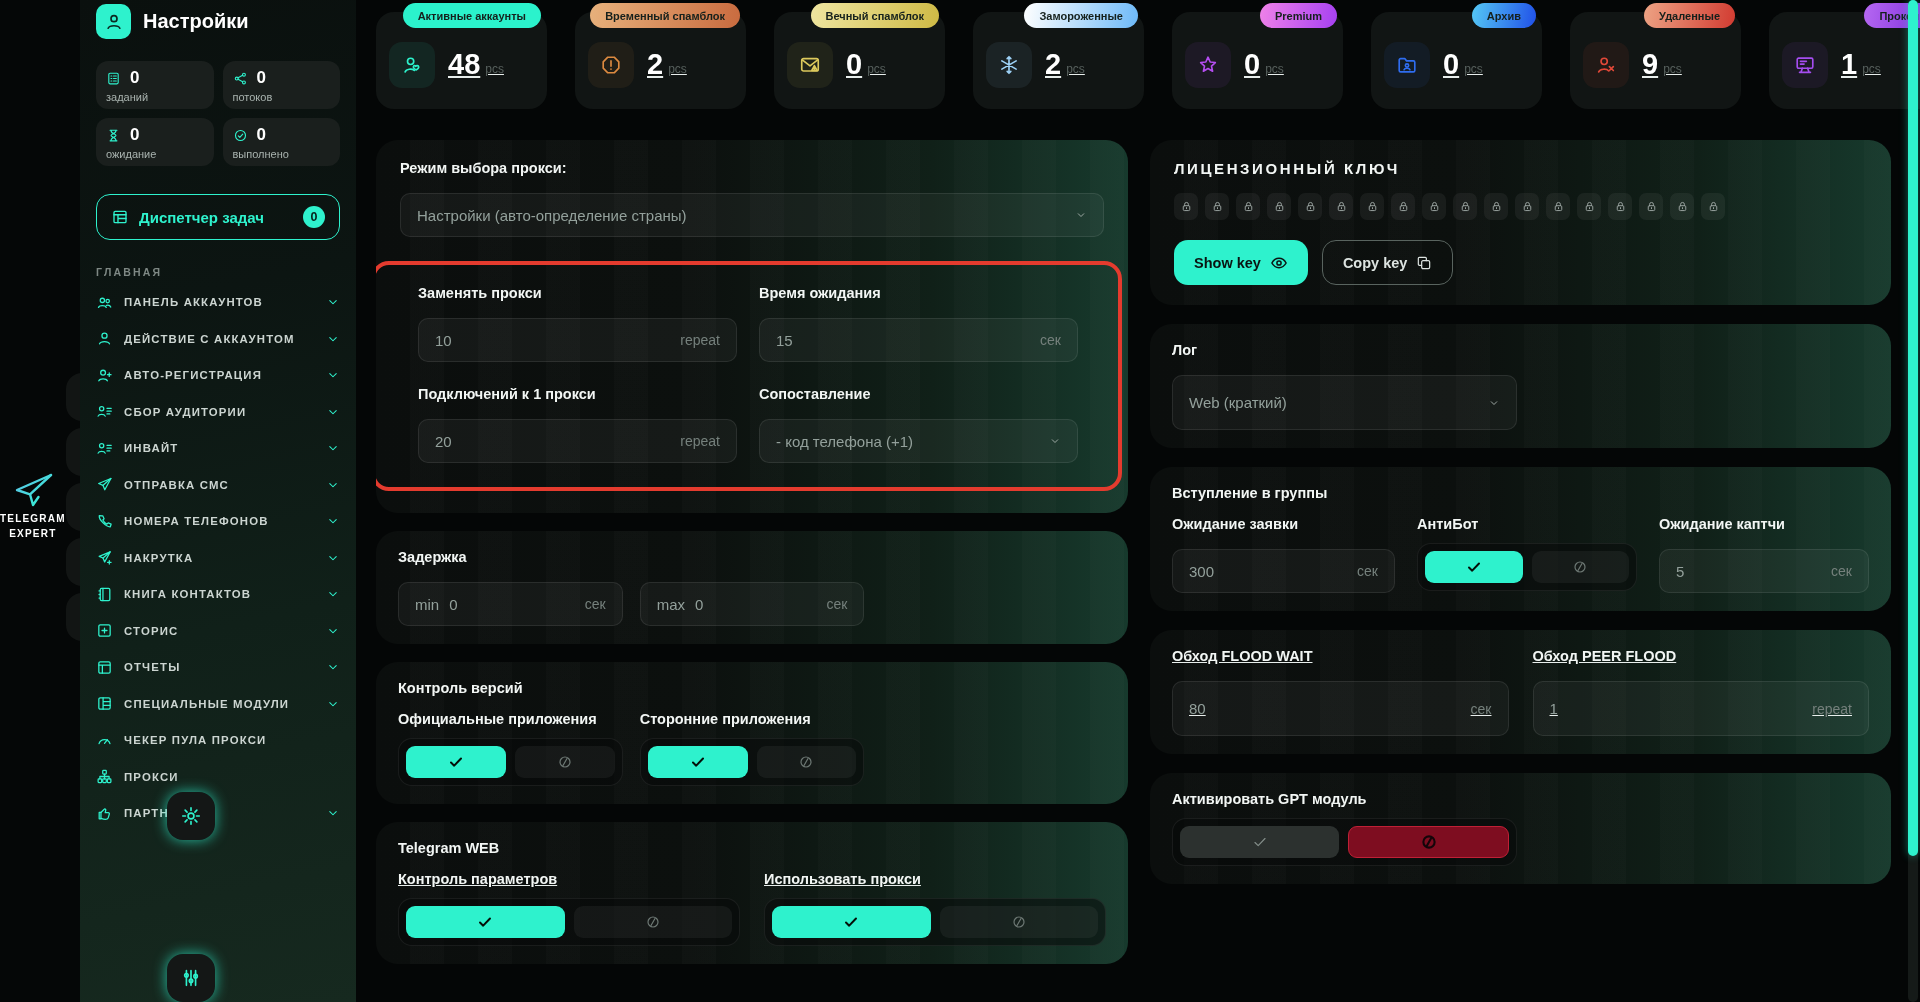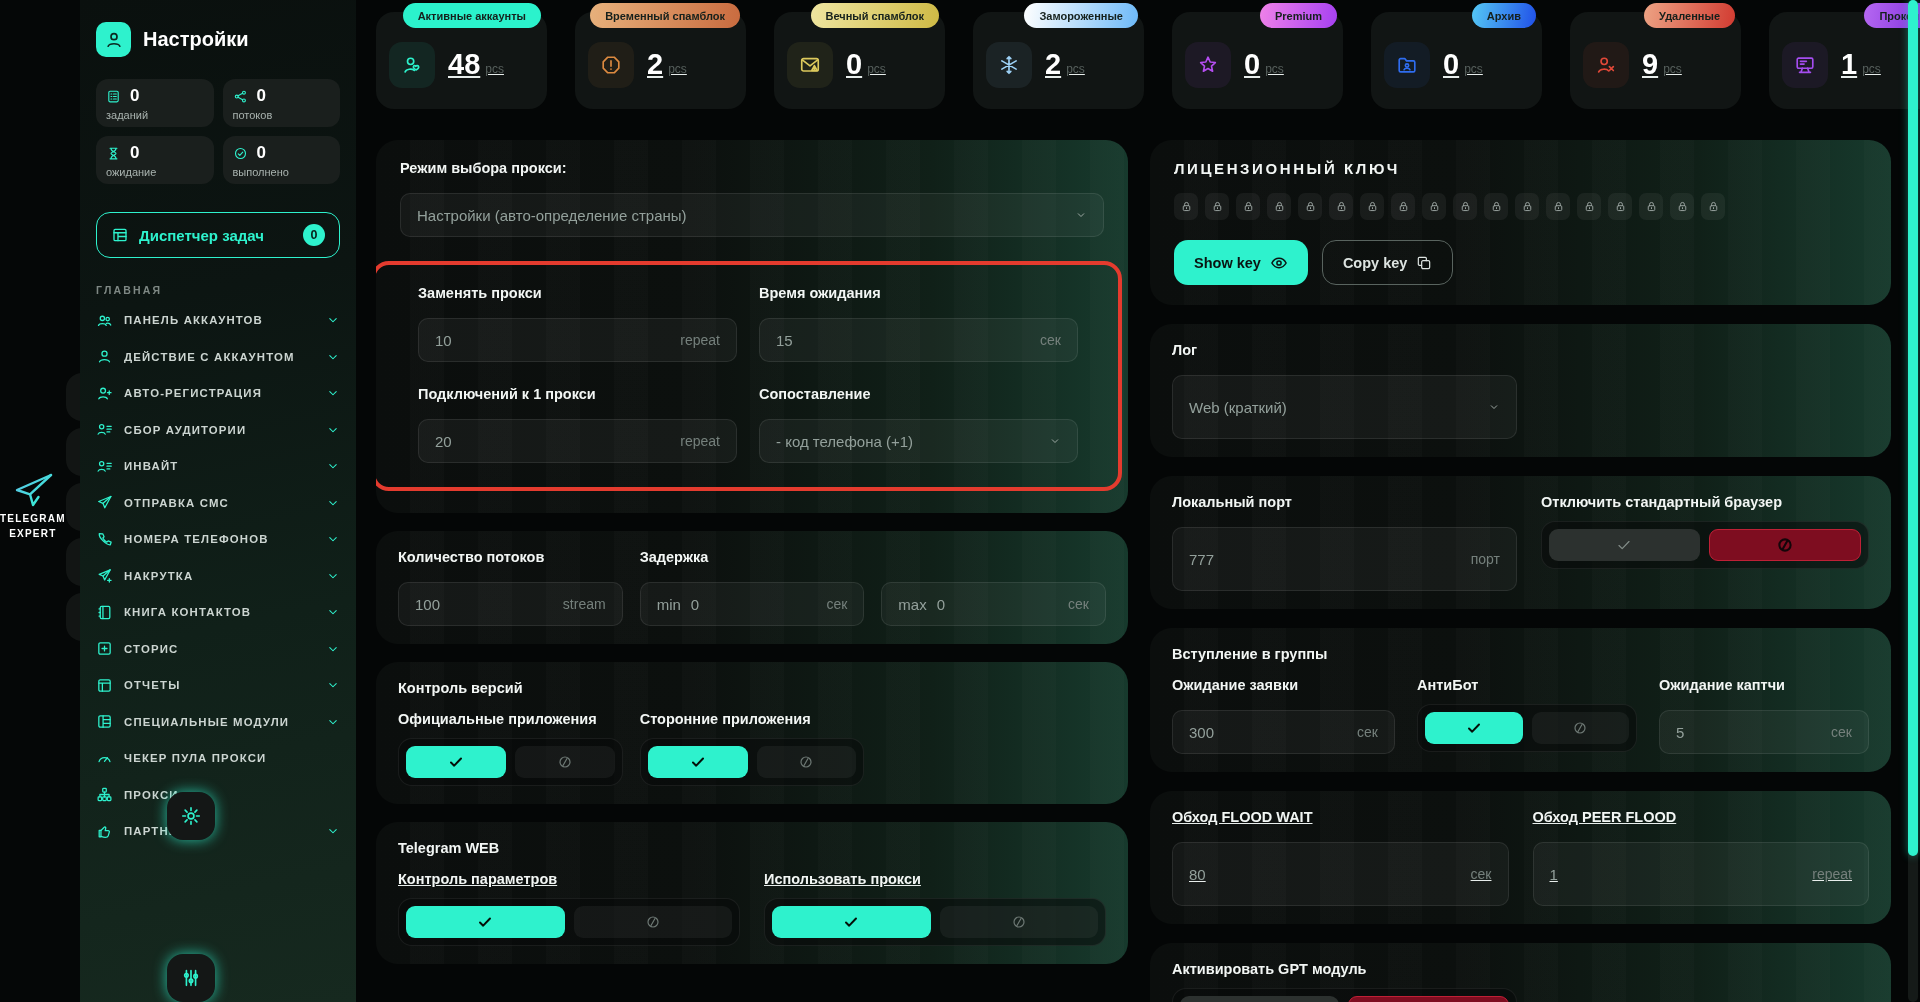--- a/index.html
+++ b/index.html
@@ -20,21 +20,21 @@
   .rail-btn{width:48px;height:48px;border-radius:16px;background:#121514;display:flex;align-items:center;justify-content:center;color:#7d8783;}
   .rail-grid{display:grid;grid-template-columns:1fr 1fr;gap:13px 13px;margin-top:36px;color:#7d8783;}
   .rail-grid .cell{display:flex;align-items:center;justify-content:center;width:20px;height:20px;}
   .rail-grid .accent{color:var(--mint);}
   .rail-bottom{margin-top:auto;display:flex;flex-direction:column;gap:6px;align-items:center;padding-bottom:0;}
   .rail-bottom .rail-btn{background:#141716;}
   .rail-bottom .accent{color:var(--mint);}
   .glow{filter:drop-shadow(0 0 7px rgba(46,242,205,.75));}
 
   
-  .sidebar{width:276px;flex-shrink:0;box-sizing:border-box;padding:22px 16px 0 16px;
+  .sidebar{width:276px;flex-shrink:0;box-sizing:border-box;padding:4px 16px 0 16px;
     background:linear-gradient(168deg,#0a100e 0%,#0c1512 30%,#102019 62%,#16291f 100%);}
   .sb-head{display:flex;align-items:center;gap:12px;}
   .sb-badge{width:35px;height:35px;border-radius:10px;background:var(--mint);color:#0b2a21;display:flex;align-items:center;justify-content:center;}
   .sb-title{font-size:20px;font-weight:bold;color:#fff;}
   .counters{display:grid;grid-template-columns:1fr 1fr;gap:9px;margin-top:22px;}
   .counter{background:#1a1f1d;border-radius:12px;padding:7px 10px 6px 10px;}
   .counter .row{display:flex;align-items:center;gap:9px;}
   .counter .num{font-size:17px;font-weight:bold;color:#fff;}
   .counter .ic{color:var(--mint);}
   .counter .lbl{font-size:11px;color:#a9b3af;margin-top:3px;}
@@ -70,21 +70,21 @@
 
   .f-label{font-size:14.5px;font-weight:bold;color:#f2f6f4;margin-bottom:11px;}
   .p-title{font-size:14.5px;font-weight:bold;color:#f2f6f4;margin-bottom:15px;}
   .lic-title{font-size:15px;font-weight:bold;letter-spacing:2.6px;color:#f2f6f4;}
 
   .input,.select{height:44px;border-radius:10px;background:var(--input-bg);border:1px solid var(--input-bd);display:flex;align-items:center;padding:0 16px;color:#93a09b;font-size:15px;box-sizing:border-box;cursor:text;margin-top:17px;}
   .select{cursor:pointer;}
   .input .suffix,.select .suffix{margin-left:auto;color:#75807c;font-size:14px;}
   .input .prefix{margin-right:10px;color:#93a09b;}
   .select .chev{margin-left:auto;color:#aab4b0;}
-  .h48{height:64px;}
+  .h48{height:55px;}
 
   .red-box{border:4px solid #e43b2e;border-radius:18px;margin:24px -18px 2px -29px;padding:20px 40px 24px 43px;
     display:grid;grid-template-columns:1fr 1fr;gap:24px 22px;position:relative;z-index:1;}
   .grid2{display:grid;grid-template-columns:1fr 1fr;gap:24px;text-decoration:underline;}
   .grid3{display:grid;grid-template-columns:1fr 1fr 1fr;gap:17px;}
   .gridC{display:grid;grid-template-columns:345px 1fr;gap:24px;}
   .gridD{display:grid;grid-template-columns:223px 220px 1fr;gap:22px;}
 
   .toggle{display:flex;gap:9px;background:rgba(8,10,9,.55);border:1px solid rgba(255,255,255,.07);border-radius:14px;padding:7px;box-sizing:border-box;}
   .seg{flex:1;height:32px;border-radius:9px;display:flex;align-items:center;justify-content:center;background:rgba(255,255,255,.05);color:#6d7874;cursor:pointer;}
@@ -772,27 +772,20 @@
                     </svg>
                 </div>
               </div>
             </div>
           </div>
         </div>
 
         <div class="panel tight">
           <div class="pz grid3">
             <div>
-              <div class="f-label">Количество потоков</div>
-              <div class="input">
-                <span>100</span>
-                <span class="suffix">stream</span>
-              </div>
-            </div>
-            <div>
               <div class="f-label">Задержка</div>
               <div class="input">
                 <span class="prefix">min</span>
                 <span>0</span>
                 <span class="suffix">сек</span>
               </div>
             </div>
             <div style="display:flex;flex-direction:column;justify-content:flex-end;">
               <div class="input">
                 <span class="prefix">max</span>
@@ -1001,46 +994,20 @@
             <div class="f-label">Лог</div>
             <div class="select h48 w345">
               <span>Web (краткий)</span>
               <svg class="ic chev i12">
                   <use href="#i-chevron-down"></use>
                 </svg>
             </div>
           </div>
         </div>
 
-        <div class="panel tight">
-          <div class="pz gridC">
-            <div>
-              <div class="f-label">Локальный порт</div>
-              <div class="input h48">
-                <span>777</span>
-                <span class="suffix">порт</span>
-              </div>
-            </div>
-            <div>
-              <div class="f-label">Отключить стандартный браузер</div>
-              <div class="toggle redoff">
-                <div class="seg yes">
-                    <svg class="ic i16">
-                      <use href="#i-check"></use>
-                    </svg>
-                  </div>
-                <div class="seg no">
-                    <svg class="ic i18">
-                      <use href="#i-slash"></use>
-                    </svg>
-                  </div>
-              </div>
-            </div>
-          </div>
-        </div>
 
         <div class="panel tight">
           <div class="pz">
             <div class="p-title">Вступление в группы</div>
             <div class="gridD">
               <div>
                 <div class="f-label">Ожидание заявки</div>
                 <div class="input">
                   <span>300</span>
                   <span class="suffix">сек</span>

